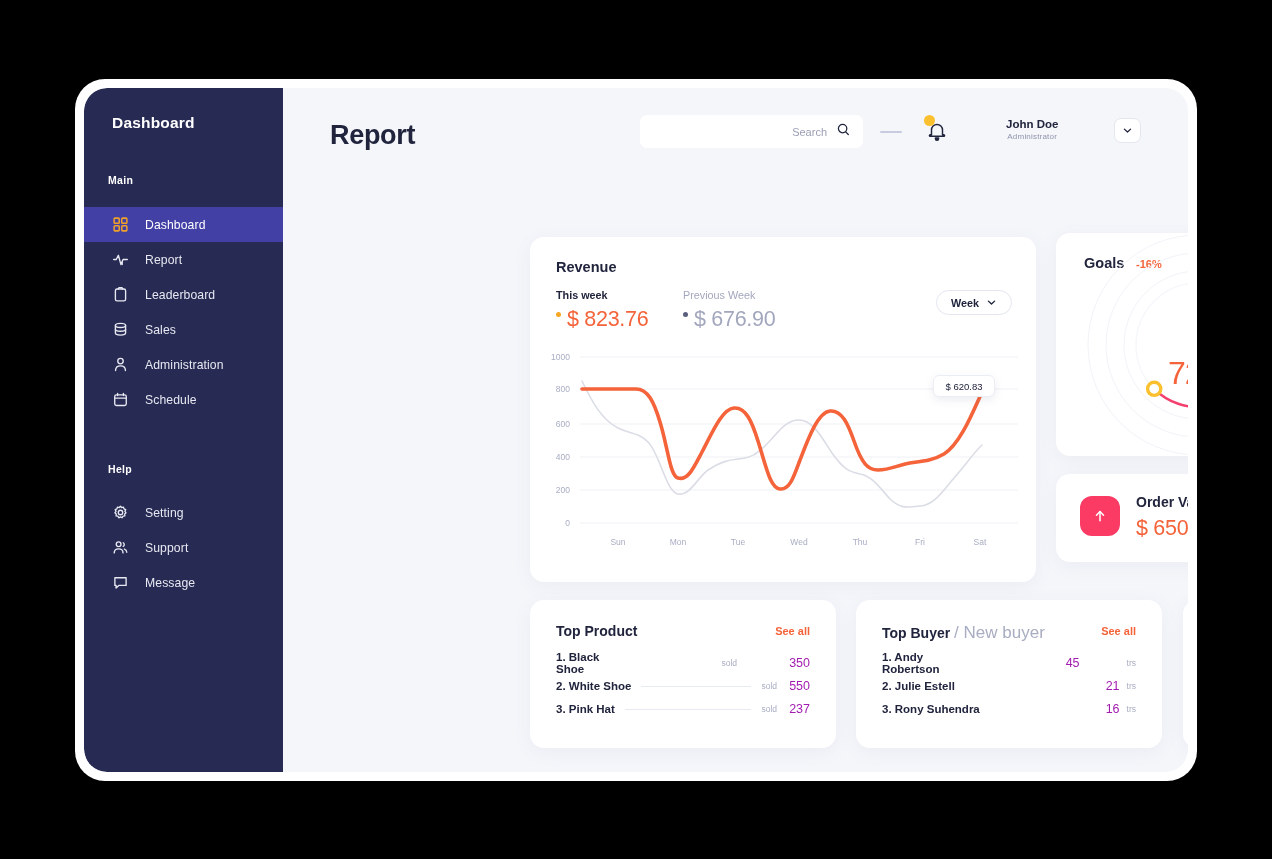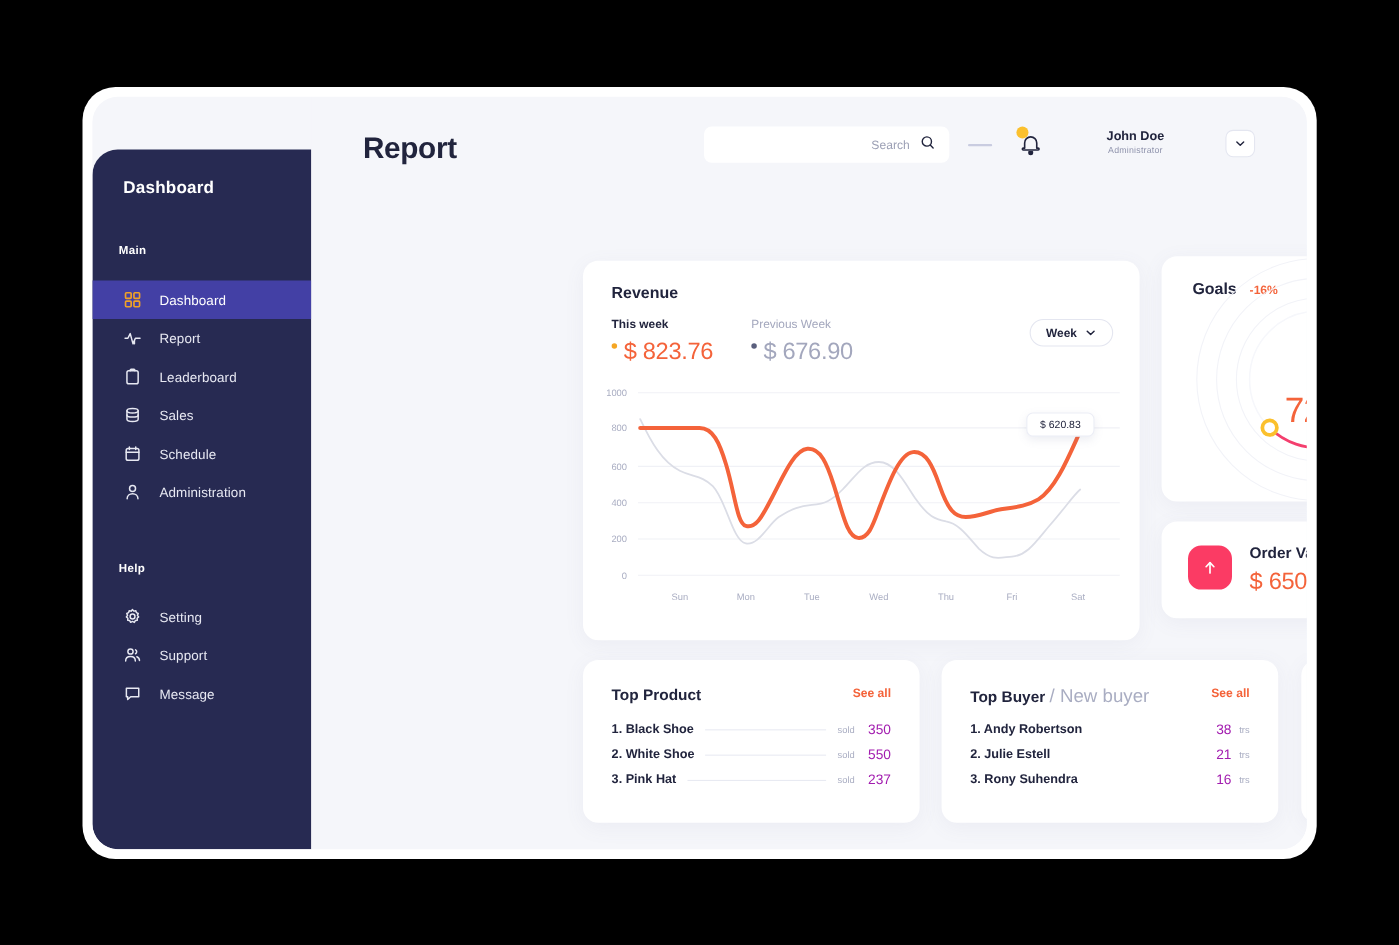--- a/index.html
+++ b/index.html
@@ -22,21 +22,20 @@
     display:flex; width:100%; height:100%;
     border-radius:23px; overflow:hidden;
     background:#f5f6fa;
   }
 
   
   #sidebar{
     width:199px; flex:0 0 199px; background:#272a52;
     border-radius:23px 0 0 23px;
     position:relative;
-    margin-top:48px;
   }
   #brand{
     color:#fff; font-size:15.5px; font-weight:700;
     letter-spacing:.2px; padding:26px 0 0 28px;
   }
   .nav-section-label{
     color:#ffffff; font-size:10.5px; font-weight:700;
     padding-left:24px; letter-spacing:.3px;
   }
   .nav-item{
@@ -162,21 +161,21 @@
   #card-visitors{ left:900px; top:512px; width:158px; height:148px; }
 
   .bc-title{ position:absolute; left:26px; top:23px; font-size:14px; font-weight:700; color:#21243d;}
   .bc-sub{ font-size:17px; font-weight:400; color:#a9adc2;}
   .see-all{ position:absolute; right:26px; top:25px; font-size:11px; font-weight:700;
             color:#f4633a; cursor:pointer;}
   .list-row{
     position:absolute; left:26px; right:26px; height:16px;
     display:flex; align-items:center; font-size:11.5px; color:#21243d; font-weight:700;
   }
-  .row1{ top:55px; } .row2{ top:78px; } .row3{ top:101px; }
+  .row1{ top:55px;gap:40px; } .row2{ top:78px; } .row3{ top:101px; }
   .row-spacer{ flex:1; }
   .row-line{ flex:1; height:1px; background:#e8eaf2; margin:0 10px; }
   .row-unit{ font-size:8.5px; color:#a9adc2; font-weight:400; margin-right:7px;}
   .row-num{ font-size:12.5px; font-weight:400; color:#a21caf; min-width:26px; text-align:right;}
   .row-unit-after{ font-size:8.5px; color:#a9adc2; font-weight:400; margin-left:7px; }
 
   #vis-title{ position:absolute; left:0; right:0; top:24px; text-align:center;
               font-size:14px; font-weight:700; color:#21243d;}
   #vis-sub{ position:absolute; left:0; right:0; top:42px; text-align:center;
             font-size:10.5px; color:#a9adc2;}
@@ -239,36 +238,36 @@
             <path d="M4 5.2 v4.4 c0 1.3 2.7 2.4 6 2.4 s6 -1.1 6 -2.4 v-4.4"></path>
             <path d="M4 9.8 v4.4 c0 1.3 2.7 2.4 6 2.4 s6 -1.1 6 -2.4 v-4.4"></path>
           </svg>
         </span>
         <span class="nav-label">Sales</span>
       </div>
 
       <div class="nav-item">
         <span class="nav-ico">
           <svg viewBox="0 0 20 20" width="17" height="17" fill="none" stroke="#e7e8f2" stroke-width="1.6" stroke-linecap="round" stroke-linejoin="round">
+            <circle cx="10" cy="6" r="3.2"></circle>
+            <path d="M4.2 17 c0 -3.4 2.6 -5.4 5.8 -5.4 s5.8 2 5.8 5.4"></path>
+          </svg>
+        </span>
+        <span class="nav-label">Administration</span>
+      </div>
+
+      <div class="nav-item">
+        <span class="nav-ico">
+          <svg viewBox="0 0 20 20" width="17" height="17" fill="none" stroke="#e7e8f2" stroke-width="1.6" stroke-linecap="round" stroke-linejoin="round">
             <rect x="3.2" y="4.5" width="13.6" height="12.5" rx="2"></rect>
             <path d="M3.2 8.3 h13.6"></path>
             <path d="M6.6 2.8 v2.6 M13.4 2.8 v2.6"></path>
           </svg>
         </span>
         <span class="nav-label">Schedule</span>
-      </div>
-
-      <div class="nav-item">
-        <span class="nav-ico">
-          <svg viewBox="0 0 20 20" width="17" height="17" fill="none" stroke="#e7e8f2" stroke-width="1.6" stroke-linecap="round" stroke-linejoin="round">
-            <circle cx="10" cy="6" r="3.2"></circle>
-            <path d="M4.2 17 c0 -3.4 2.6 -5.4 5.8 -5.4 s5.8 2 5.8 5.4"></path>
-          </svg>
-        </span>
-        <span class="nav-label">Administration</span>
       </div>
     </div>
 
     <div style="margin-top:46px">
       <div class="nav-section-label">Help</div>
     </div>
 
     <div style="margin-top:20px">
       <div class="nav-item">
         <span class="nav-ico">
@@ -477,21 +476,21 @@
     <section class="card" id="card-buyer">
       <div class="bc-title">
         <span>Top Buyer</span>
         <span class="bc-sub">/ New buyer</span>
       </div>
       <div class="see-all">See all</div>
 
       <div class="list-row row1">
         <span>1. Andy Robertson</span>
         <span class="row-spacer"></span>
-        <span class="row-num">38</span>
+        <span class="row-num">45</span>
         <span class="row-unit-after">trs</span>
       </div>
       <div class="list-row row2">
         <span>2. Julie Estell</span>
         <span class="row-spacer"></span>
         <span class="row-num">21</span>
         <span class="row-unit-after">trs</span>
       </div>
       <div class="list-row row3">
         <span>3. Rony Suhendra</span>

